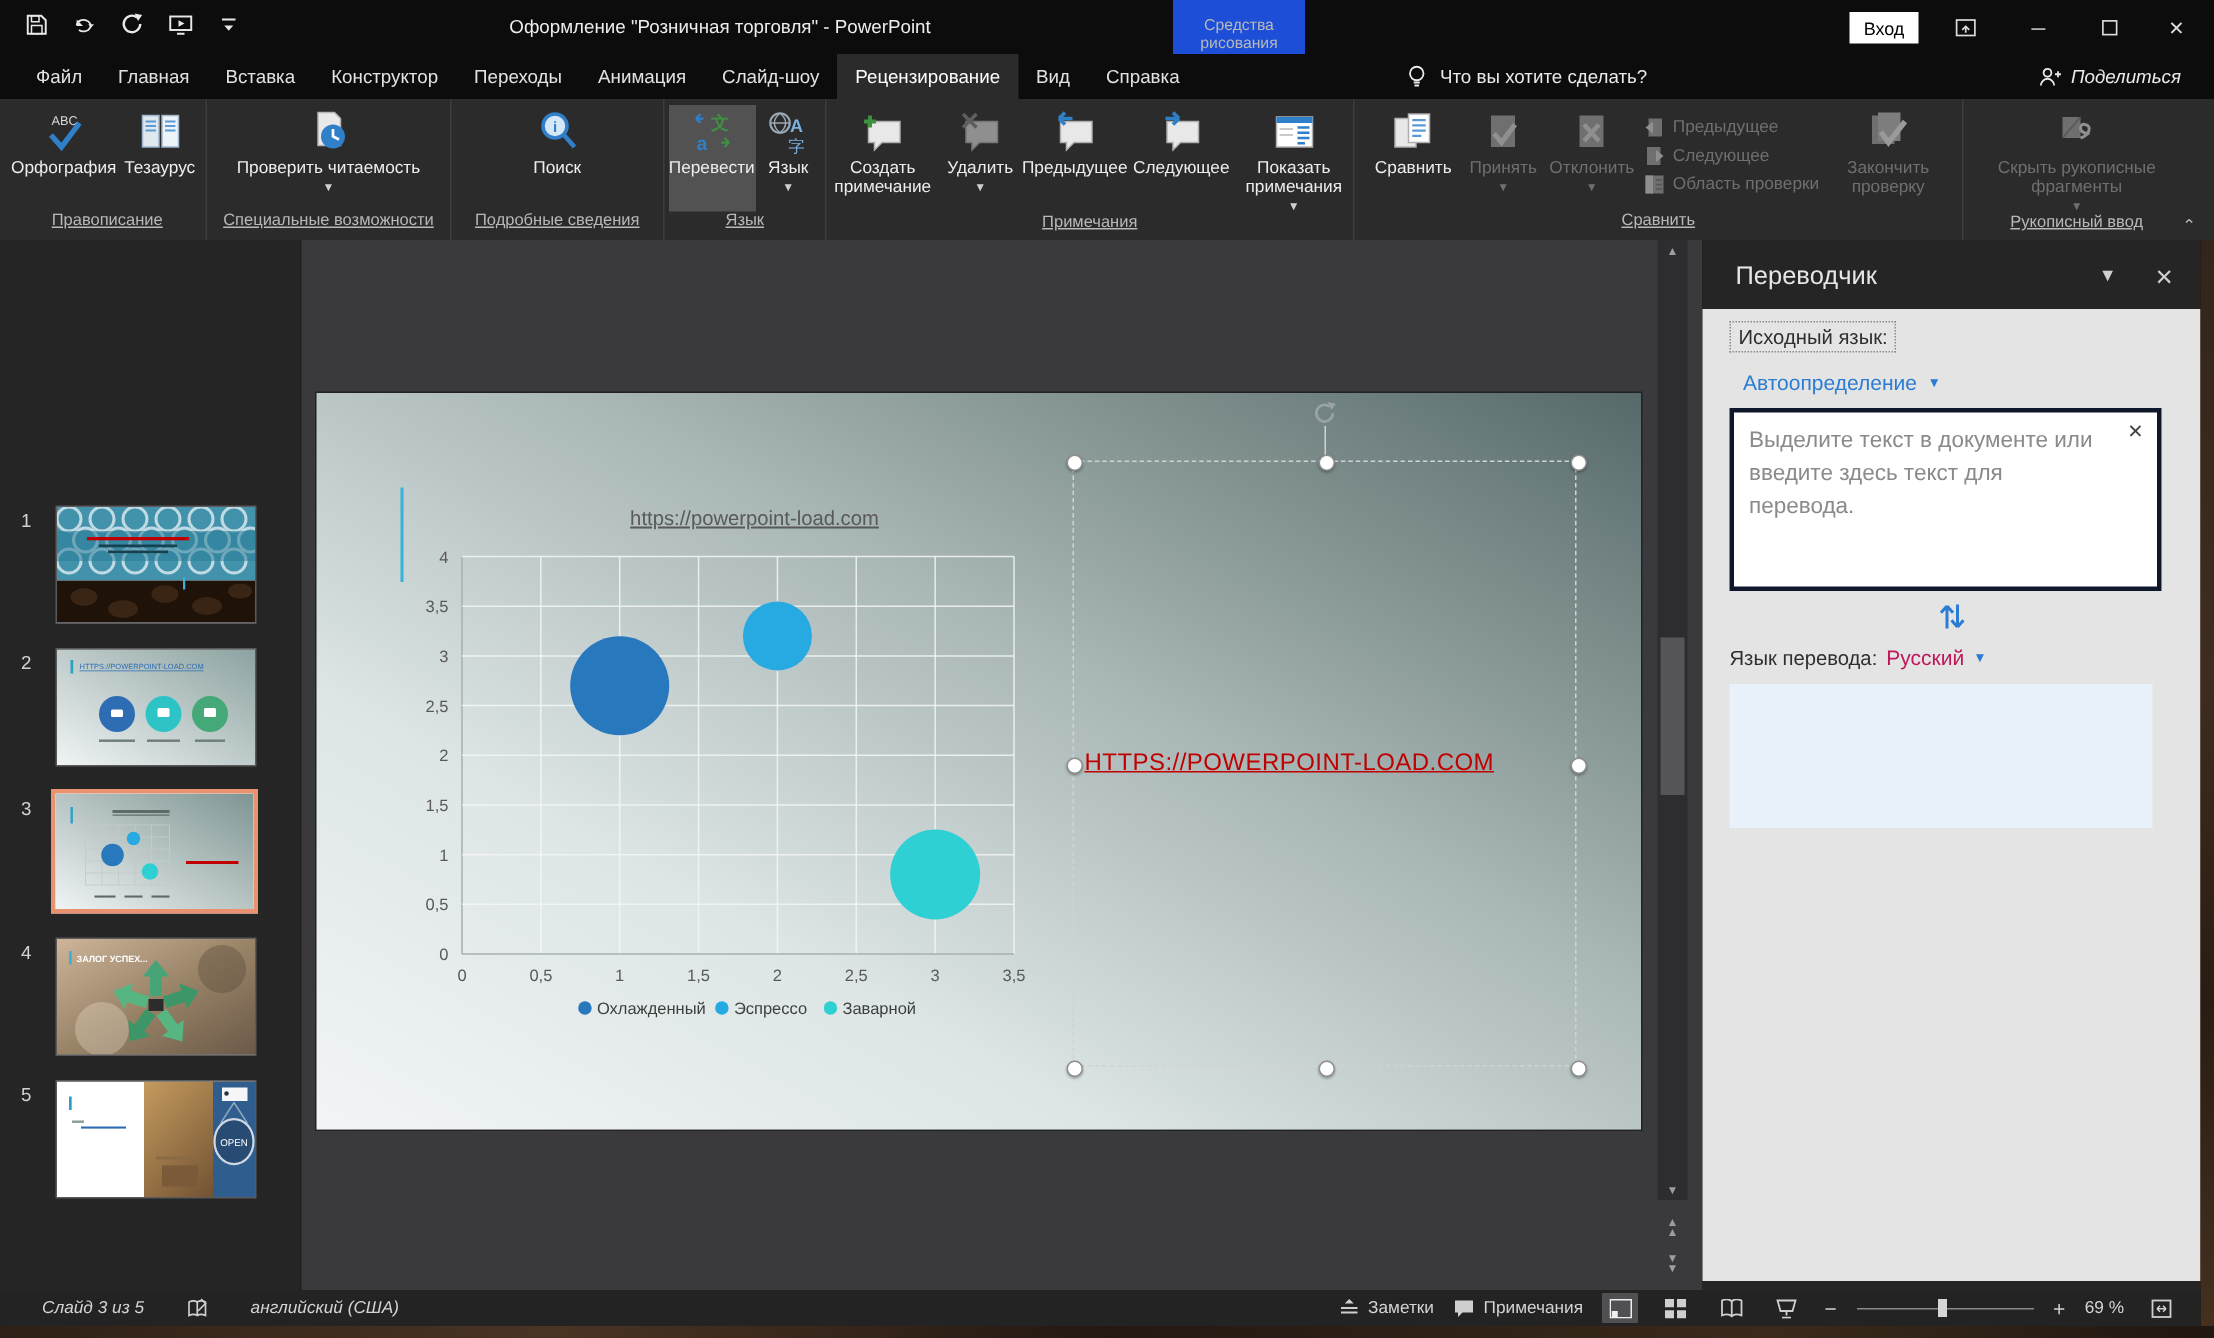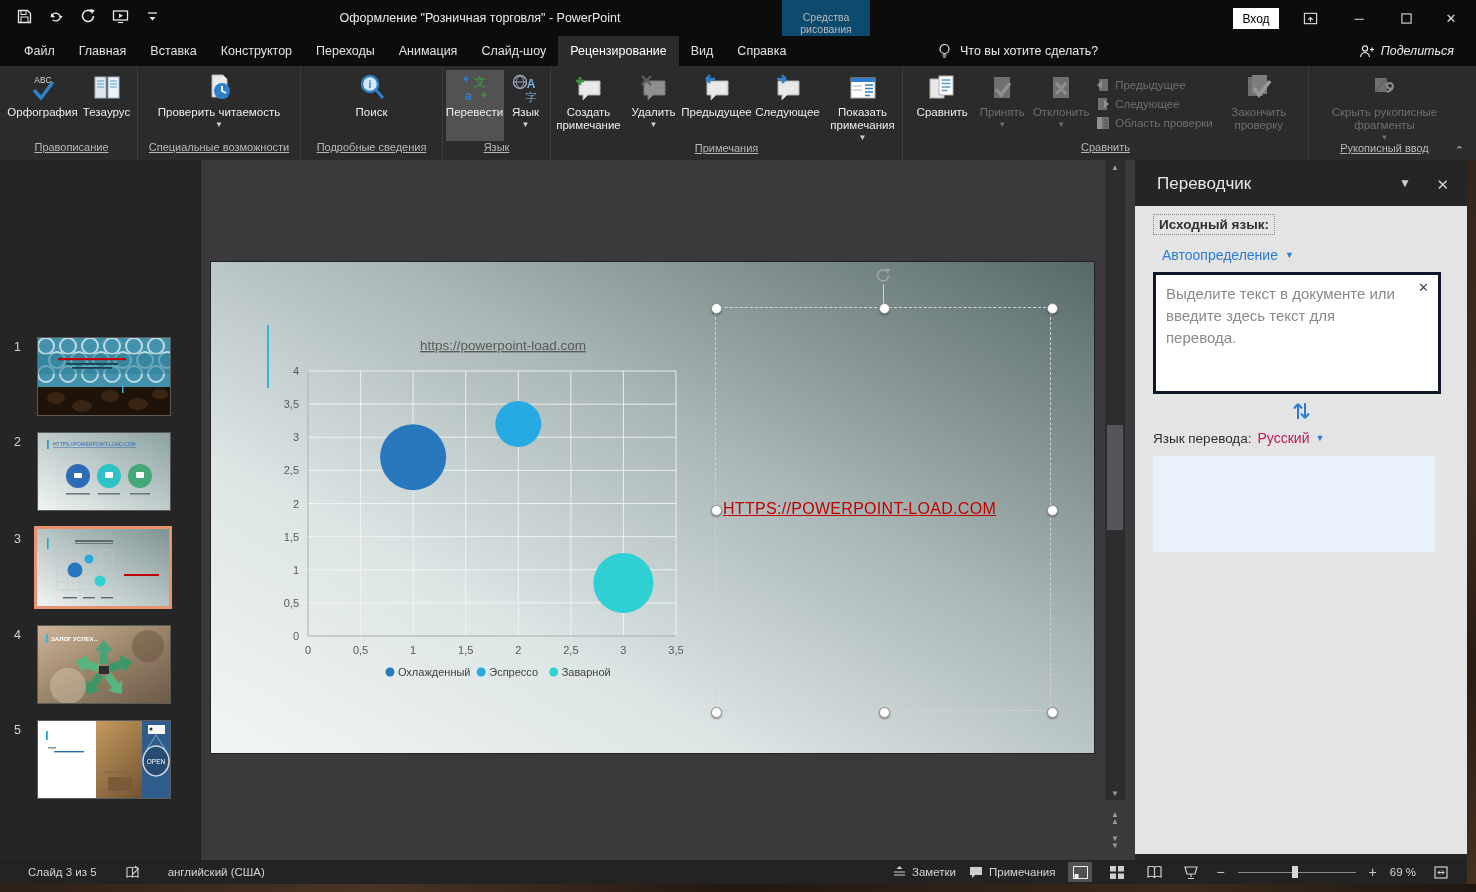--- a/index.html
+++ b/index.html
@@ -3,21 +3,21 @@
 <meta charset="utf-8">
 <style>
   html,body{margin:0;padding:0;background:#1a1a1a;font-family:"Liberation Sans",sans-serif;}
   .app{position:relative;width:1476px;height:892px;background:#0c0c0c;overflow:hidden;color:#e8e8e8;}
   svg{display:block;}
   
   .titlebar{position:absolute;left:0;top:0;width:100%;height:36px;background:#0c0c0c;}
   .qat{position:absolute;left:16px;top:8px;display:flex;gap:15px;align-items:center;}
   .qat svg{width:17px;height:17px;}
   .apptitle{position:absolute;left:480px;top:11px;transform:translateX(-50%);font-size:12.5px;color:#ededed;white-space:nowrap;}
-  .ctxblock{position:absolute;left:782px;top:0;width:88px;height:66px;background:#0c4a6e;}
+  .ctxblock{position:absolute;left:782px;top:0;width:88px;height:66px;background:#1d4ed8;}
   .ctxblock .cg{display:block;text-align:center;margin-top:11px;font-size:10.5px;color:#b9b9b9;}
   .ctxblock .ct{display:block;text-align:center;margin-top:16px;font-size:12.5px;color:#d6d6d6;}
   .signin{position:absolute;left:1233px;top:8px;width:46px;height:21px;background:#fff;color:#000;
           font-size:12px;border:none;font-family:inherit;display:flex;align-items:center;justify-content:center;}
   .winbtn{position:absolute;top:9px;width:20px;height:18px;display:flex;align-items:center;justify-content:center;color:#dcdcdc;font-size:13px;}
   
   .tabrow{position:absolute;left:0;top:36px;width:100%;height:30px;background:#0c0c0c;display:flex;align-items:stretch;padding-left:12px;}
   .tab{padding:0 12px;line-height:30px;font-size:12.5px;color:#e2e2e2;white-space:nowrap;}
   .tab.active{background:#2b2b2b;color:#fff;}
   .tellme{position:absolute;left:938px;top:36px;height:30px;display:flex;align-items:center;gap:9px;color:#eaeaea;font-size:12.5px;}
@@ -58,42 +58,42 @@
   
   .vscroll{position:absolute;left:904px;top:0;width:20px;height:640px;background:#2d2d30;}
   .varrow{position:absolute;left:0;width:20px;height:14px;display:flex;align-items:center;justify-content:center;color:#9d9d9d;font-size:8px;}
   .vthumb{position:absolute;left:2px;top:265px;width:16px;height:105px;background:#55555a;}
   .navbtn{position:absolute;left:904px;width:20px;height:16px;display:flex;align-items:center;justify-content:center;color:#9d9d9d;font-size:8px;line-height:7px;}
   
   .pane{position:absolute;left:1135px;top:160px;width:332px;height:700px;background:#252526;}
   .pane-title{position:absolute;left:22px;top:14px;font-size:17px;color:#e6e6e6;}
   .pane-ctl{position:absolute;top:16px;color:#cfcfcf;font-size:12px;}
   .pane-body{position:absolute;left:0;top:46px;right:0;bottom:6px;background:#e4e4e4;color:#2f2f2f;}
-  .srclabel{position:absolute;left:18px;top:8px;font-size:13.5px;padding:2px 5px;border:1px dotted #8a8a8a;font-weight:bold;}
+  .srclabel{position:absolute;left:18px;top:8px;font-size:13.5px;padding:2px 5px;border:1px dotted #8a8a8a;}
   .srcval{position:absolute;left:27px;top:41px;font-size:14px;color:#2b7cd3;display:flex;gap:7px;align-items:center;}
   .bluecaret{font-size:9px;color:#2b7cd3;}
   .srcbox{position:absolute;left:18px;top:66px;width:282px;height:116px;background:#fff;border:3px solid #0f172a;}
   .srcbox .ph{position:absolute;left:10px;top:8px;right:30px;font-size:15px;line-height:22px;color:#8a8a8a;}
   .srcbox .x{position:absolute;right:9px;top:5px;color:#444;font-size:13px;}
   .swap{position:absolute;left:50%;top:194px;transform:translateX(-50%);}
   .tgtrow{position:absolute;left:18px;top:224px;font-size:13.5px;display:flex;gap:6px;align-items:center;}
   .tgtval{color:#be185d;font-size:14px;}
   .resbox{position:absolute;left:18px;top:250px;width:282px;height:96px;background:#e9f2fb;}
   .pane-foot{position:absolute;left:14px;right:12px;bottom:9px;display:flex;align-items:center;font-size:11.5px;color:#444;}
   .mslogo{display:inline-grid;grid-template-columns:6px 6px;grid-gap:1px;margin:0 5px 0 8px;}
   .mslogo i{width:6px;height:6px;}
   .msword{font-size:13.5px;color:#737373;font-weight:bold;letter-spacing:.2px;}
   .privacy{margin-left:auto;color:#2b7cd3;font-size:11.5px;}
   .deskright{position:absolute;left:1467px;top:160px;width:9px;height:724px;
              background:linear-gradient(#33251b,#402c1e 40%,#2a1c12 70%,#45301f);}
   .deskbottom{position:absolute;left:0;top:884px;width:1476px;height:8px;
              background:linear-gradient(90deg,#2e2016,#4a3424 25%,#241811 50%,#3b2a1c 80%,#201710);}
   
   .statusbar{position:absolute;left:0;top:860px;width:1467px;height:24px;background:#232324;display:flex;align-items:center;font-size:11.5px;color:#d4d4d4;}
-  .sb-left{display:flex;align-items:center;gap:28px;margin-left:28px;}
+  .sb-left{display:flex;align-items:center;gap:28px;margin-left:28px;font-style:italic;}
   .sb-right{margin-left:auto;display:flex;align-items:center;gap:13px;margin-right:14px;}
   .sb-item{display:flex;align-items:center;gap:6px;}
   .viewbtn{width:24px;height:20px;display:flex;align-items:center;justify-content:center;}
   .viewbtn.active{background:#505053;}
   .zoomtrack{position:relative;width:118px;height:14px;display:flex;align-items:center;}
   .zoomtrack .line{width:100%;height:1px;background:#8a8a8a;}
   .zoomtrack .tick{position:absolute;left:50%;top:4px;width:1px;height:6px;background:#8a8a8a;}
   .zoomtrack .knob{position:absolute;left:46%;top:1px;width:6px;height:12px;background:#d6d6d6;}
 </style>
 </head>

